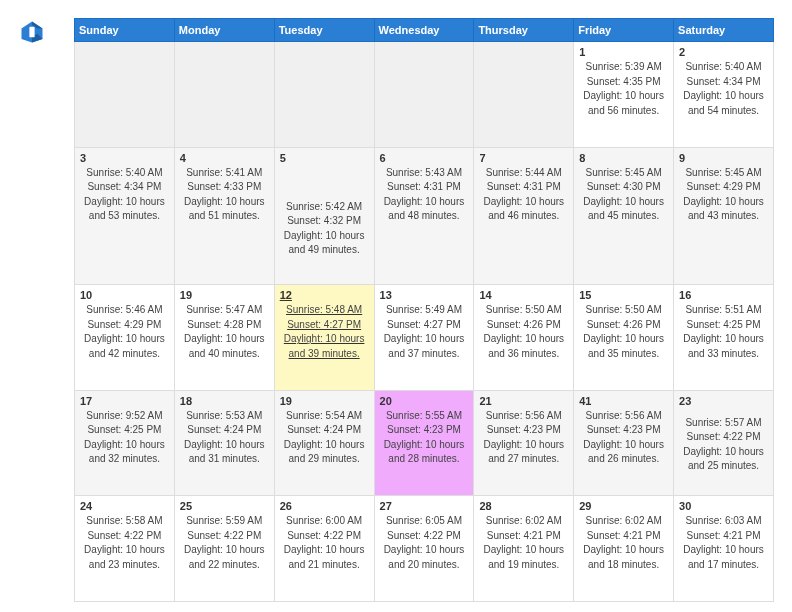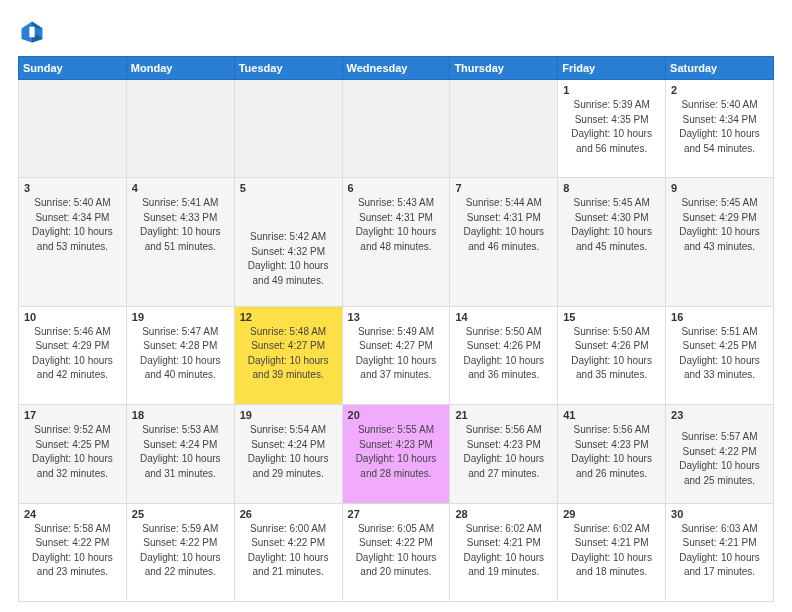--- a/index.html
+++ b/index.html
@@ -8,21 +8,22 @@
       height: 612px;
       font-family: Arial, sans-serif;
       background: #fff;
       overflow: hidden;
     }
     .page {
       width: 792px;
       height: 612px;
       padding: 18px 18px 10px 18px;
       display: flex;
-      flex-direction: column;
+      flex-direction: row;
+      gap: 24px;
     }
     .header {
       display: flex;
       justify-content: space-between;
       align-items: flex-start;
       margin-bottom: 10px;
     }
     .logo {
       display: flex;
       align-items: center;
@@ -217,21 +218,21 @@
 Daylight: 10 hours
 and 42 minutes.</div>
           </td>
           <td style="background: rgb(255, 255, 255);">
             <span class="day-num">19</span>
             <div class="day-info" style="white-space: pre-line;">Sunrise: 5:47 AM
 Sunset: 4:28 PM
 Daylight: 10 hours
 and 40 minutes.</div>
           </td>
-          <td style="background: #fde047;">
+          <td style="background: #fef9c3; text-decoration: underline;">
             <span class="day-num">12</span>
             <div class="day-info" style="white-space: pre-line;">Sunrise: 5:48 AM
 Sunset: 4:27 PM
 Daylight: 10 hours
 and 39 minutes.</div>
           </td>
           <td style="background: rgb(255, 255, 255);">
             <span class="day-num">13</span>
             <div class="day-info" style="white-space: pre-line;">Sunrise: 5:49 AM
 Sunset: 4:27 PM

